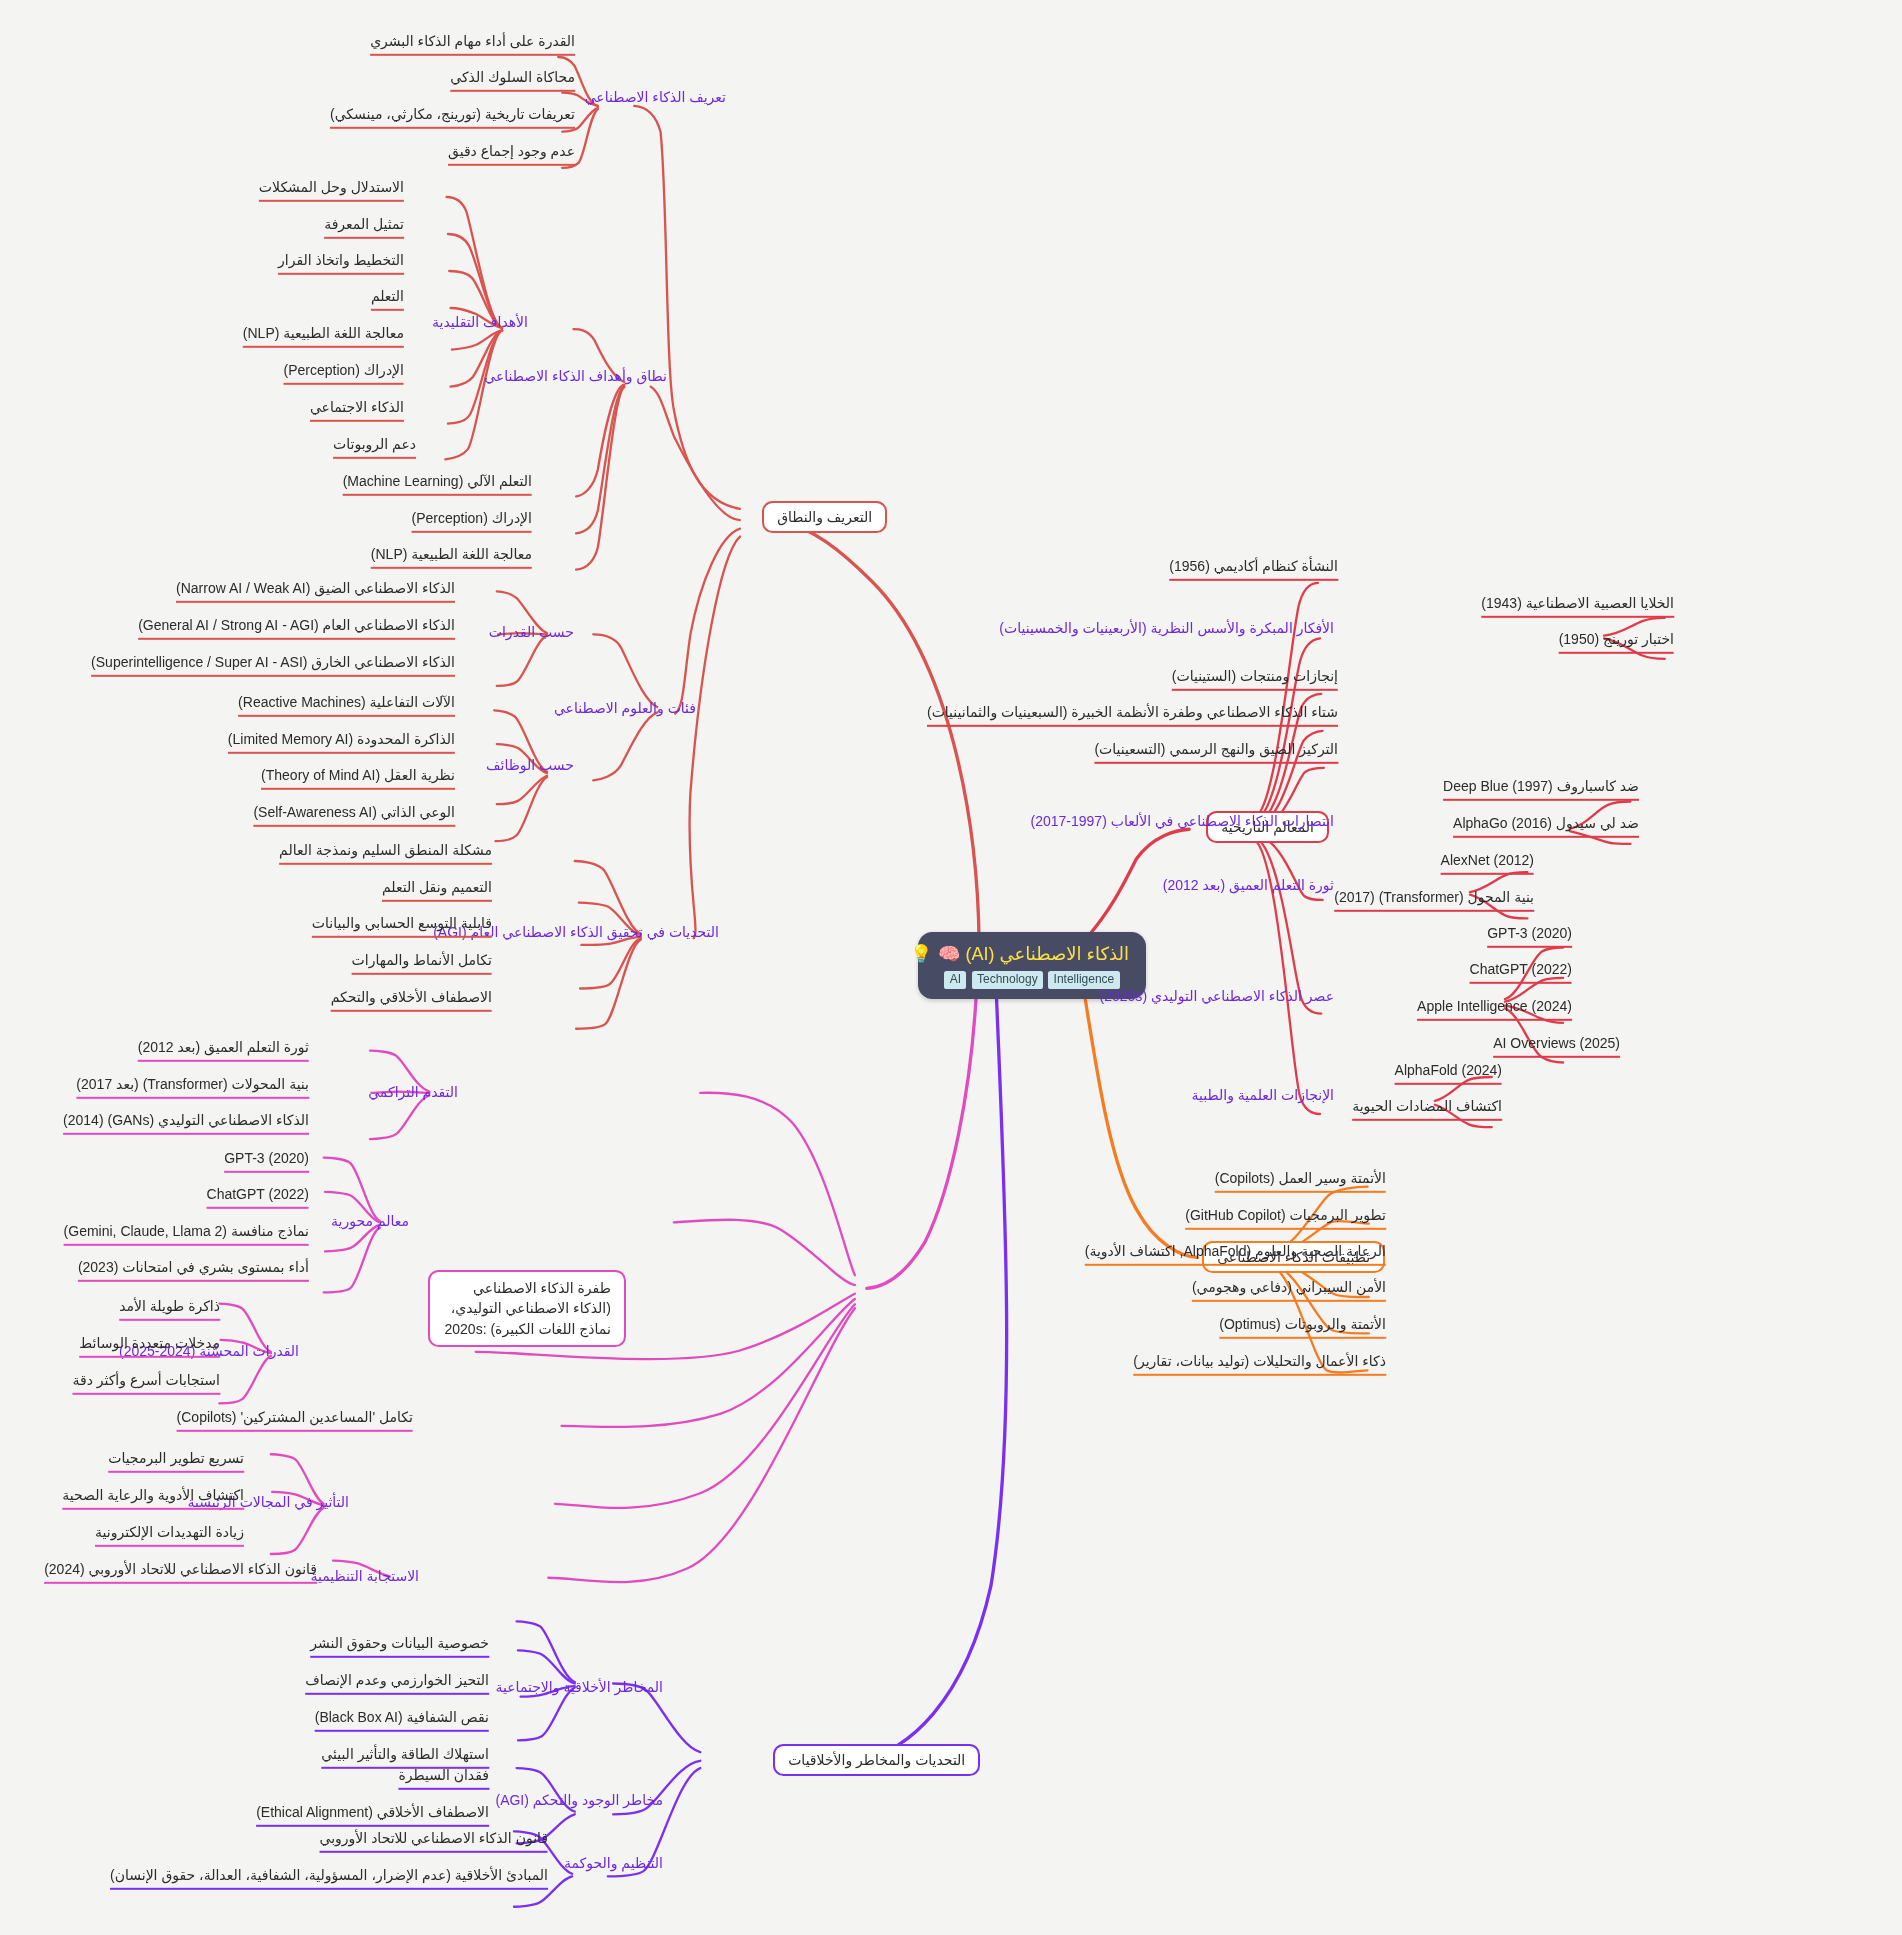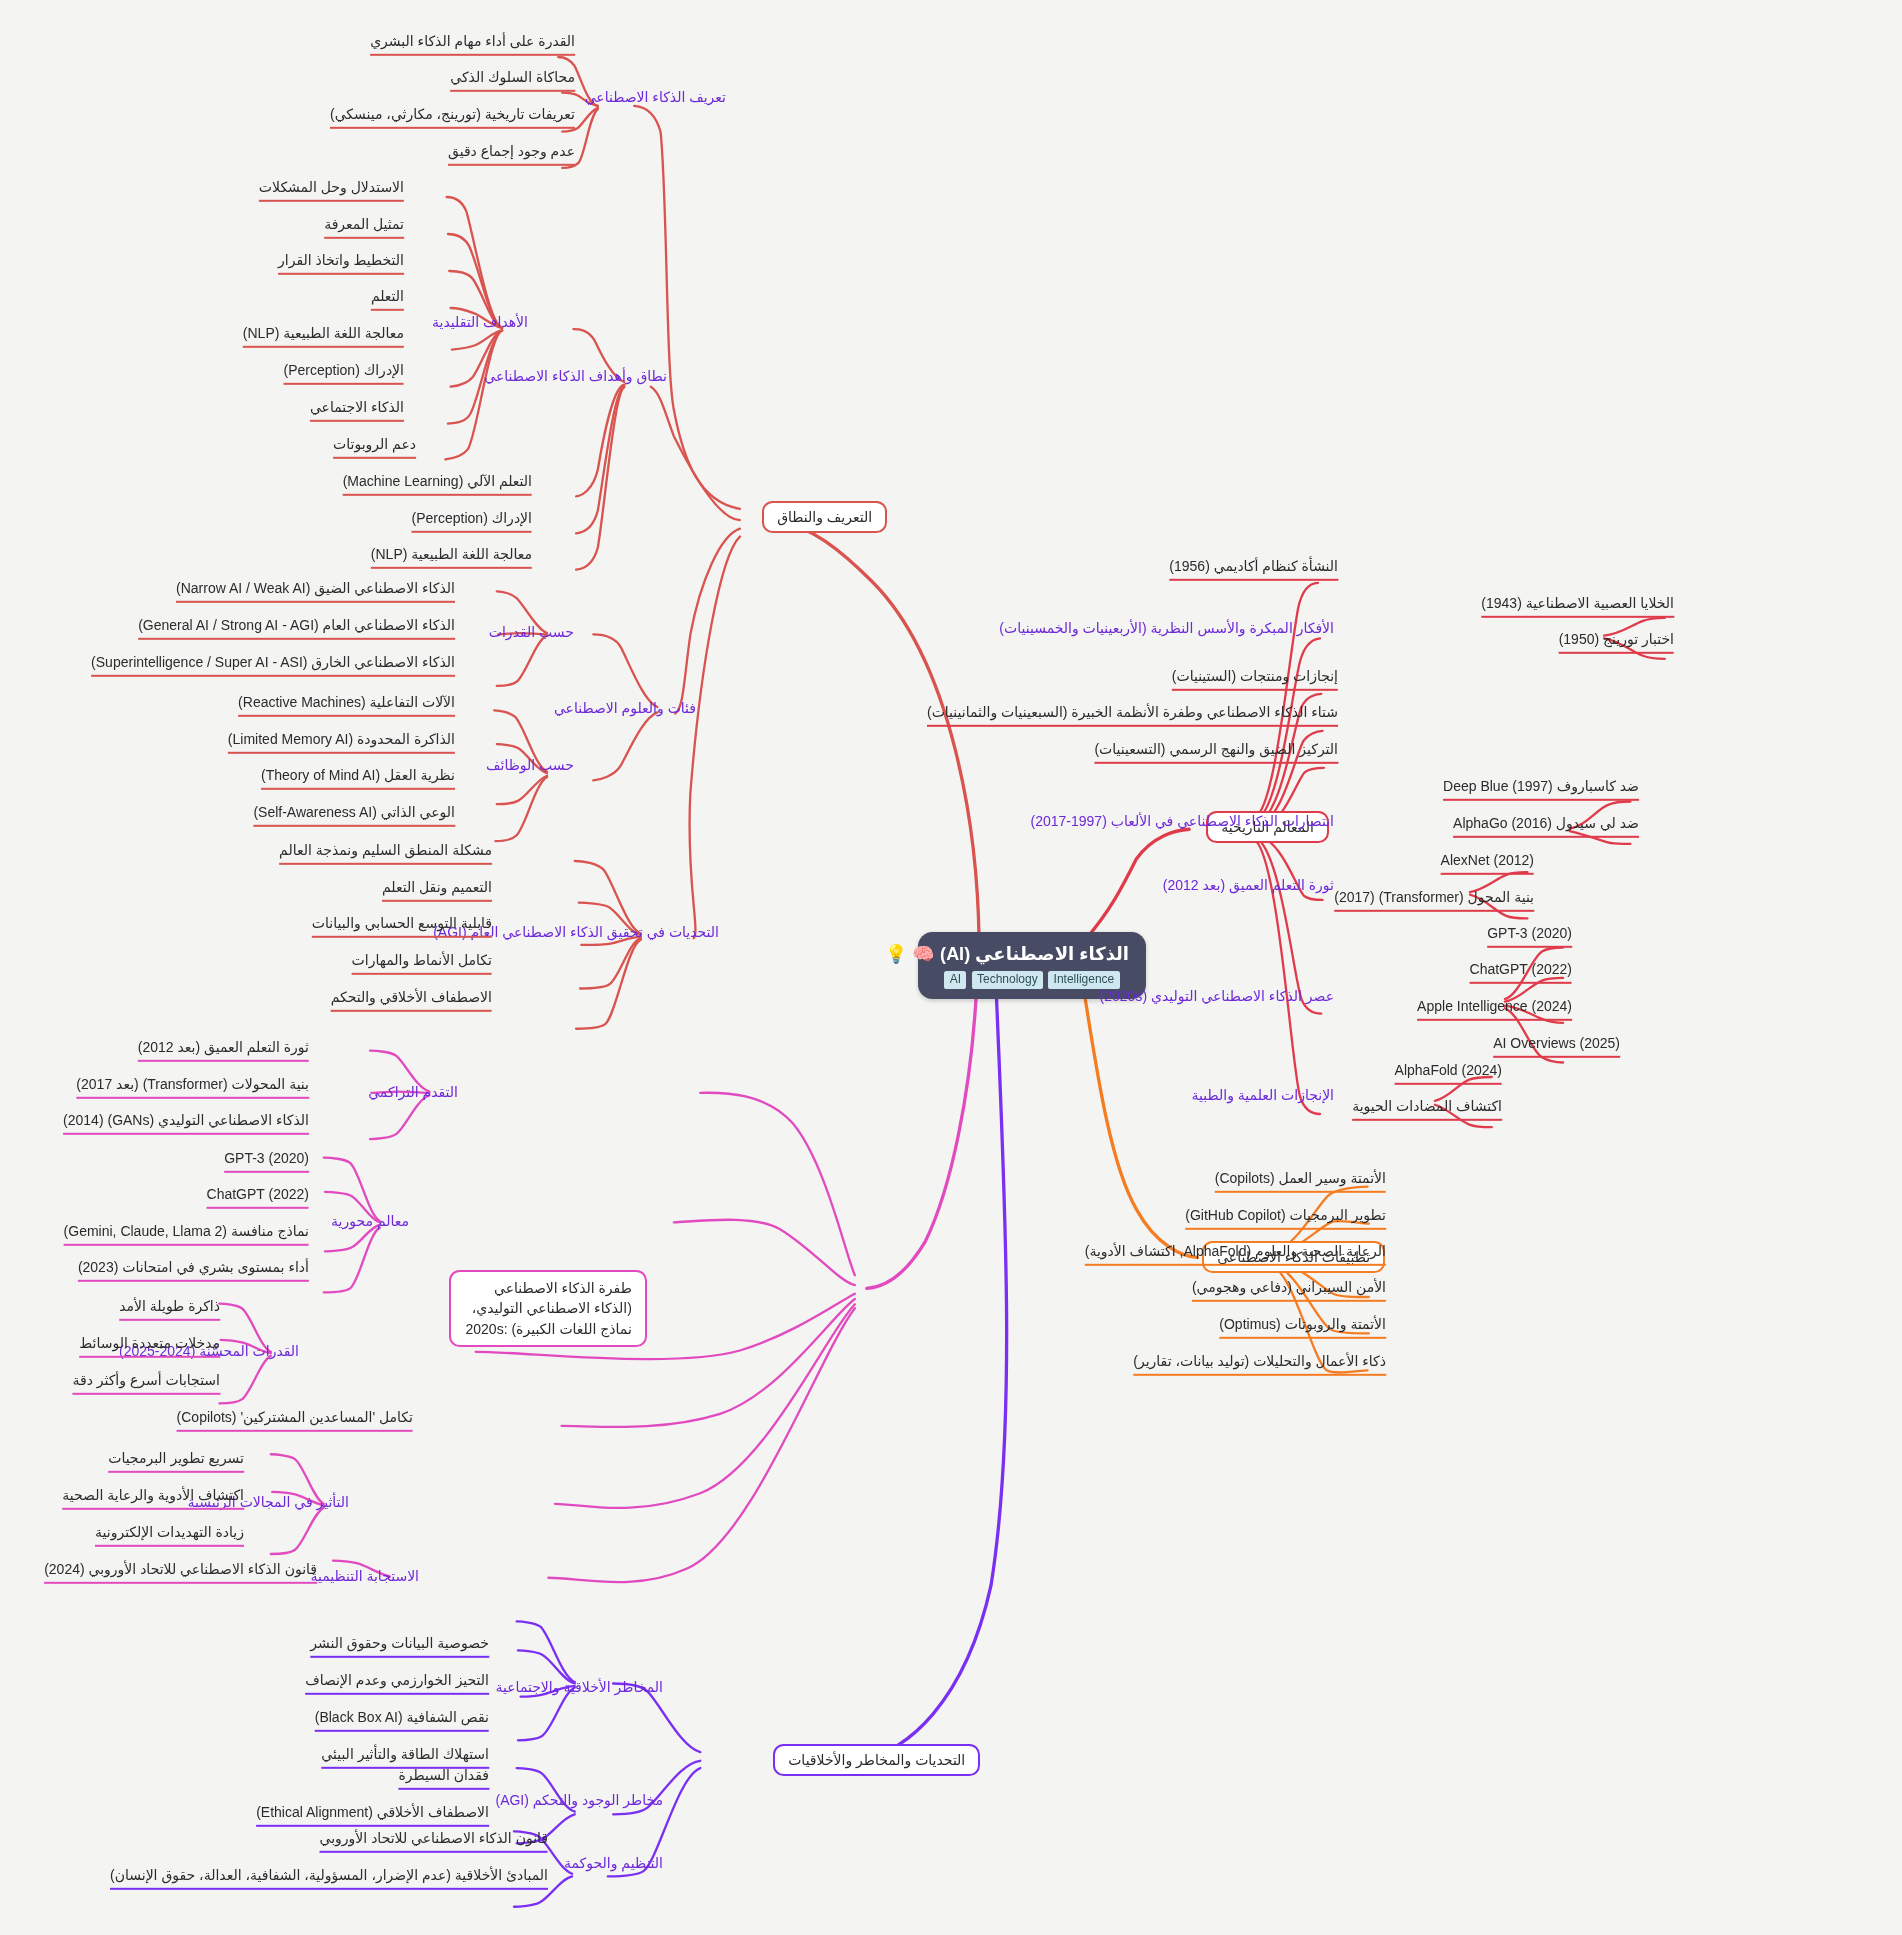--- a/index.html
+++ b/index.html
@@ -48,23 +48,23 @@
   #root-node{
     position:absolute;
     background:#474b63;
     border-radius:14.5px;
     padding:10.6px 17px 9.2px 17px;
     box-sizing:border-box;
     text-align:center;
     box-shadow:0 1.3px 4px rgba(0,0,0,.18);
   }
   #root-title{
-    color:#ffffff;
+    color:#fde047;
     font-size:18px;
-    font-weight:bold;
+    font-weight:normal;
     direction:rtl;
     unicode-bidi:plaintext;
     white-space:nowrap;
   }
   #root-tags{
     margin-top:6.6px;
     display:flex;
     flex-direction:row-reverse;
     justify-content:center;
     gap:5.3px;
@@ -299,21 +299,21 @@
     <div class="node blabel" title="الإنجازات-العلمية-والطبية" style="left: 1338px; top: 1085px; transform: translateX(-100%);">الإنجازات العلمية والطبية</div>
     <div class="node leaf rgt" title="alphafold-2024" style="left: 1502px; top: 1085px; transform: translate(-100%, -100%); border-bottom: 2.3px solid rgb(224, 59, 74);">AlphaFold (2024)</div>
     <div class="node leaf rgt" title="اكتشاف-المضادات-الحيوية" style="left: 1502px; top: 1121px; transform: translate(-100%, -100%); border-bottom: 2.3px solid rgb(224, 59, 74);">اكتشاف المضادات الحيوية</div>
     <div class="pill" title="تطبيقات-الذكاء-الاصطناعي" style="border-color: rgb(245, 124, 32); left: 1202px; top: 1241px;">تطبيقات الذكاء الاصطناعي</div>
     <div class="node leaf rgt" title="الأتمتة-وسير-العمل-copilots" style="left: 1386px; top: 1193px; transform: translate(-100%, -100%); border-bottom: 2.3px solid rgb(245, 124, 32);">الأتمتة وسير العمل (Copilots)</div>
     <div class="node leaf rgt" title="تطوير-البرمجيات-github-copilot" style="left: 1386px; top: 1230px; transform: translate(-100%, -100%); border-bottom: 2.3px solid rgb(245, 124, 32);">تطوير البرمجيات (GitHub Copilot)</div>
     <div class="node leaf rgt" title="الرعاية-الصحية-والعلوم-alphafold-اكتشاف" style="left: 1386px; top: 1266px; transform: translate(-100%, -100%); border-bottom: 2.3px solid rgb(245, 124, 32);">الرعاية الصحية والعلوم (AlphaFold, اكتشاف الأدوية)</div>
     <div class="node leaf rgt" title="الأمن-السيبراني-دفاعي-وهجومي" style="left: 1386px; top: 1302px; transform: translate(-100%, -100%); border-bottom: 2.3px solid rgb(245, 124, 32);">الأمن السيبراني (دفاعي وهجومي)</div>
     <div class="node leaf rgt" title="الأتمتة-والروبوتات-optimus" style="left: 1386px; top: 1339px; transform: translate(-100%, -100%); border-bottom: 2.3px solid rgb(245, 124, 32);">الأتمتة والروبوتات (Optimus)</div>
     <div class="node leaf rgt" title="ذكاء-الأعمال-والتحليلات-توليد-بيانات،-تق" style="left: 1386px; top: 1376px; transform: translate(-100%, -100%); border-bottom: 2.3px solid rgb(245, 124, 32);">ذكاء الأعمال والتحليلات (توليد بيانات، تقارير)</div>
-    <div class="pill wrap" title="طفرة-الذكاء-الاصطناعي-الذكاء-الاصطناعي-ا" style="border-color: rgb(226, 74, 192); left: 449px; top: 1270px; width: 198px;">طفرة الذكاء الاصطناعي (الذكاء الاصطناعي التوليدي، نماذج اللغات الكبيرة) :2020s</div>
+    <div class="pill wrap" title="طفرة-الذكاء-الاصطناعي-الذكاء-الاصطناعي-ا" style="border-color: rgb(226, 74, 192); left: 428px; top: 1270px; width: 198px;">طفرة الذكاء الاصطناعي (الذكاء الاصطناعي التوليدي، نماذج اللغات الكبيرة) :2020s</div>
     <div class="node blabel" title="التقدم-التراكمي" style="left: 462px; top: 1082px; transform: translateX(-100%);">التقدم التراكمي</div>
     <div class="node leaf lft" title="ثورة-التعلم-العميق-بعد-2012" style="left: 309px; top: 1062px; transform: translate(-100%, -100%); border-bottom: 2.3px solid rgb(226, 74, 192);">ثورة التعلم العميق (بعد 2012)</div>
     <div class="node leaf lft" title="بنية-المحولات-transformer-بعد-2017" style="left: 309px; top: 1099px; transform: translate(-100%, -100%); border-bottom: 2.3px solid rgb(226, 74, 192);">بنية المحولات (Transformer) (بعد 2017)</div>
     <div class="node leaf lft" title="الذكاء-الاصطناعي-التوليدي-gans-2014" style="left: 309px; top: 1135px; transform: translate(-100%, -100%); border-bottom: 2.3px solid rgb(226, 74, 192);">الذكاء الاصطناعي التوليدي (GANs) (2014)</div>
     <div class="node blabel" title="معالم-محورية" style="left: 413px; top: 1211px; transform: translateX(-100%);">معالم محورية</div>
     <div class="node leaf lft" title="gpt-3-2020" style="left: 309px; top: 1173px; transform: translate(-100%, -100%); border-bottom: 2.3px solid rgb(226, 74, 192);">GPT-3 (2020)</div>
     <div class="node leaf lft" title="chatgpt-2022" style="left: 309px; top: 1209px; transform: translate(-100%, -100%); border-bottom: 2.3px solid rgb(226, 74, 192);">ChatGPT (2022)</div>
     <div class="node leaf lft" title="نماذج-منافسة-gemini-claude-llama-2" style="left: 309px; top: 1246px; transform: translate(-100%, -100%); border-bottom: 2.3px solid rgb(226, 74, 192);">نماذج منافسة (Gemini, Claude, Llama 2)</div>
     <div class="node leaf lft" title="أداء-بمستوى-بشري-في-امتحانات-2023" style="left: 309px; top: 1282px; transform: translate(-100%, -100%); border-bottom: 2.3px solid rgb(226, 74, 192);">أداء بمستوى بشري في امتحانات (2023)</div>
     <div class="node blabel" title="القدرات-المحسَّنة-2024-2025" style="left: 303px; top: 1341px; transform: translateX(-100%);">القدرات المحسَّنة (2024-2025)</div>

